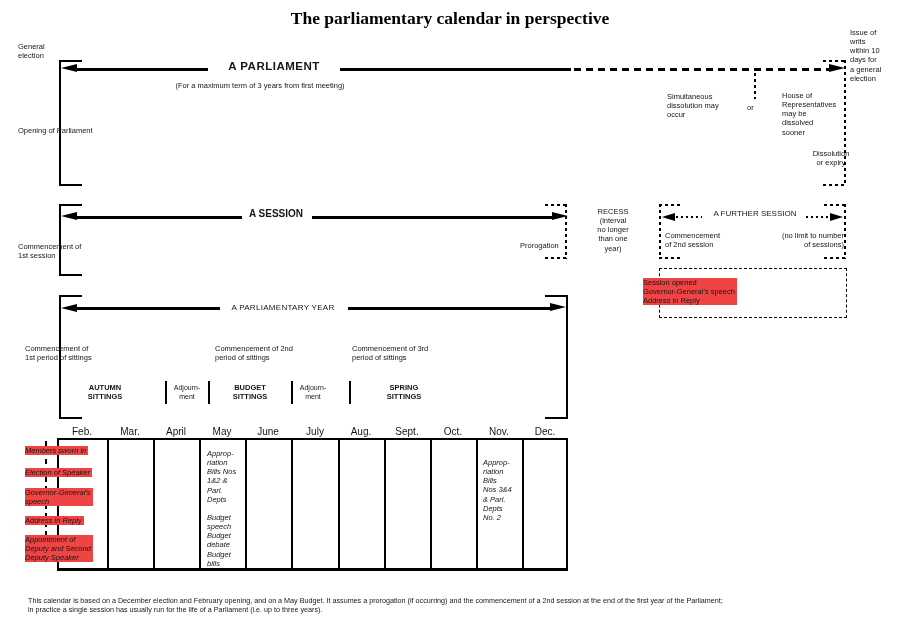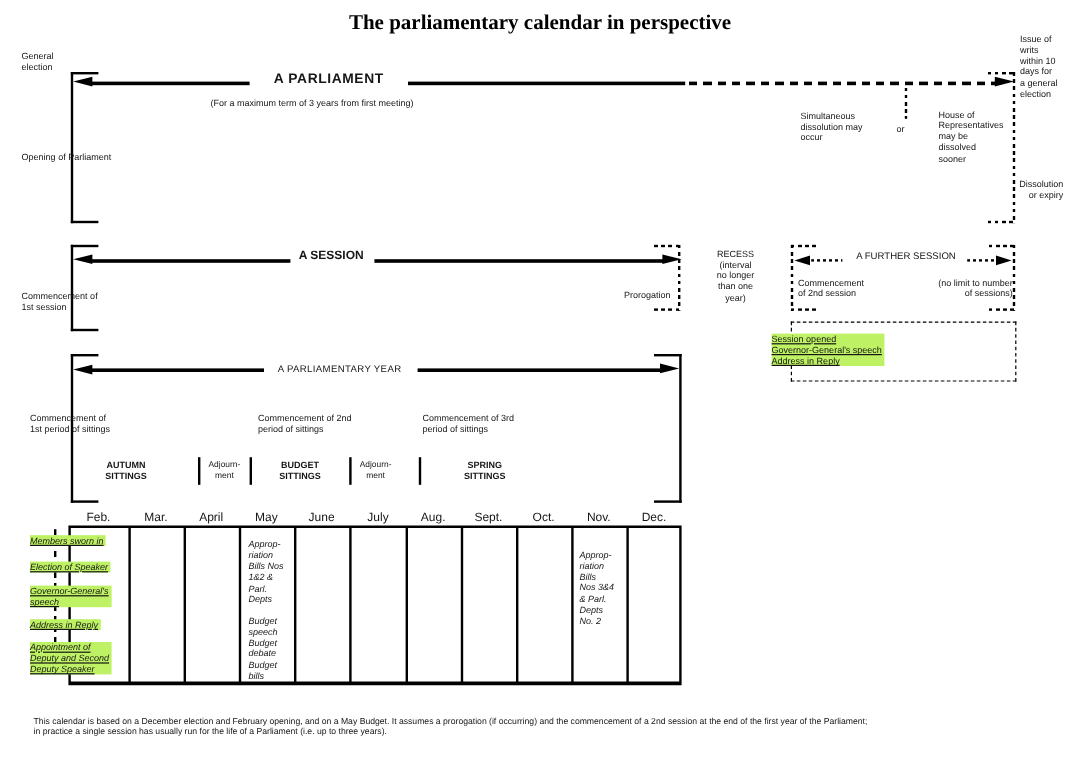--- a/index.html
+++ b/index.html
@@ -26,21 +26,21 @@
   .hdot{position:absolute;height:2px;
         background:repeating-linear-gradient(90deg,#000 0 2px,transparent 2px 5px);}
   .arrL{position:absolute;width:0;height:0;border-top:4.5px solid transparent;
         border-bottom:4.5px solid transparent;border-right:16px solid #000;}
   .arrR{position:absolute;width:0;height:0;border-top:4.5px solid transparent;
         border-bottom:4.5px solid transparent;border-left:16px solid #000;}
   .arrLs{position:absolute;width:0;height:0;border-top:4px solid transparent;
          border-bottom:4px solid transparent;border-right:13px solid #000;}
   .arrRs{position:absolute;width:0;height:0;border-top:4px solid transparent;
          border-bottom:4px solid transparent;border-left:13px solid #000;}
-  .whitebg{background:#bef264;padding-right:2px;text-decoration:underline;}
+  .whitebg{background:#ef4444;padding-right:2px;}
   #tframe{position:absolute;left:57px;top:438px;width:511px;height:133px;
           box-sizing:border-box;border:2px solid #000;border-bottom-width:3px;}
   .mon{position:absolute;top:426px;width:44px;text-align:center;font-size:10px;color:#161616;}
   .colv{position:absolute;top:440px;height:129px;width:2px;background:#000;}
   .sitbar{position:absolute;top:381px;height:23px;width:1.5px;background:#000;}
 </style>
 </head>
 <body>
 
 <div id="page">
@@ -77,21 +77,21 @@
   <div class="lbl" style="left:850px;top:28px;">Issue of
 writs
 within 10
 days for
 a general
 election</div>
 
   <div class="hdashf" style="left:823px;top:60px;width:22px;"></div>
   <div class="vdashf" style="left:844px;top:60px;height:126px;"></div>
   <div class="hdashf" style="left:823px;top:184px;width:22px;"></div>
-  <div class="lbl ctr" style="left:836px;top:149px;width:50px;text-align:right;">Dissolution
+  <div class="lbl ctr" style="left:806px;top:149px;width:50px;">Dissolution
 or expiry</div>
 
   <div class="hline thin" style="left:59px;top:204px;width:23px;"></div>
   <div class="vline" style="left:59px;top:204px;height:72px;"></div>
   <div class="hline thin" style="left:59px;top:274px;width:23px;"></div>
 
   <div class="arrL" style="left:61px;top:212px;"></div>
   <div class="hline" style="left:76px;top:216px;width:166px;"></div>
   <div class="lbl ctr bold" style="left:242px;top:208px;width:68px;font-size:10px;">A SESSION</div>
   <div class="hline" style="left:312px;top:216px;width:242px;"></div>

